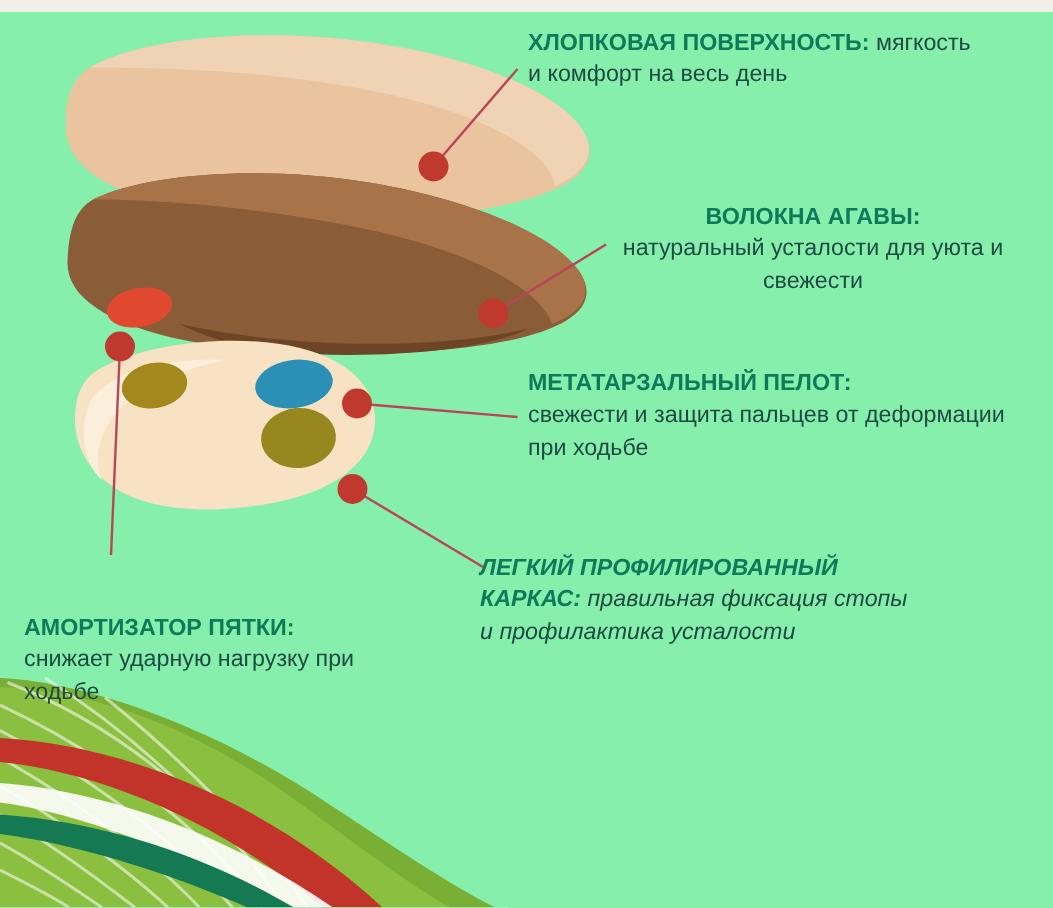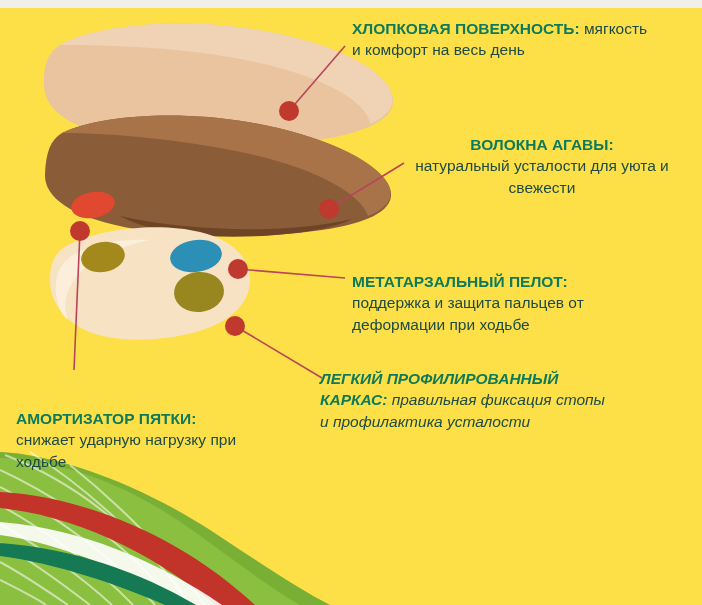--- a/index.html
+++ b/index.html
@@ -11,21 +11,21 @@
     height: 605px;
     background: #ffffff;
     font-family: "Liberation Sans", sans-serif;
     overflow: hidden;
     position: relative;
   }
   #root {
     position: relative;
     width: 702px;
     height: 605px;
-    background: #fde047;
+    background: #86efac;
     overflow: hidden;
   }
   .topbar {
     position: absolute;
     left: 0; top: 0;
     width: 702px;
     height: 8px;
     background: #f1efe9;
   }
   .art {
@@ -42,21 +42,21 @@
   }
   .callout .hl {
     font-weight: bold;
     color: #0f7a5a;
   }
   .callout .body {
     color: #1d4a43;
   }
   .c1 { left: 352px; top: 18px;  width: 300px; }
   .c2 { left: 408px; top: 134px; width: 268px; text-align: center; }
-  .c3 { left: 352px; top: 271px; width: 320px; }
+  .c3 { left: 352px; top: 245px; width: 320px; }
   .c4 { left: 16px;  top: 368px; width: 270px; margin-top: 40px; }
   .c5 { left: 320px; top: 368px; width: 290px; font-style: italic; }
 </style>
 </head>
 <body>
 
 <div id="root">
 
   <div class="topbar"></div>
 
@@ -132,21 +132,21 @@
     <span class="hl">ХЛОПКОВАЯ ПОВЕРХНОСТЬ:</span><span class="body"> мягкость и комфорт на весь день</span>
   </div>
 
   <div class="callout c2">
     <div class="hl">ВОЛОКНА АГАВЫ:</div>
     <div class="body">натуральный усталости для уюта и свежести</div>
   </div>
 
   <div class="callout c3">
     <div class="hl">МЕТАТАРЗАЛЬНЫЙ ПЕЛОТ:</div>
-    <div class="body">поддержка и защита пальцев от деформации при ходьбе</div>
+    <div class="body">свежести и защита пальцев от деформации при ходьбе</div>
   </div>
 
   <div class="callout c4">
     <div class="hl">АМОРТИЗАТОР ПЯТКИ:</div>
     <div class="body">снижает ударную нагрузку при ходьбе</div>
   </div>
 
   <div class="callout c5">
     <span class="hl">ЛЕГКИЙ ПРОФИЛИРОВАННЫЙ КАРКАС:</span><span class="body"> правильная фиксация стопы и профилактика усталости</span>
   </div>

